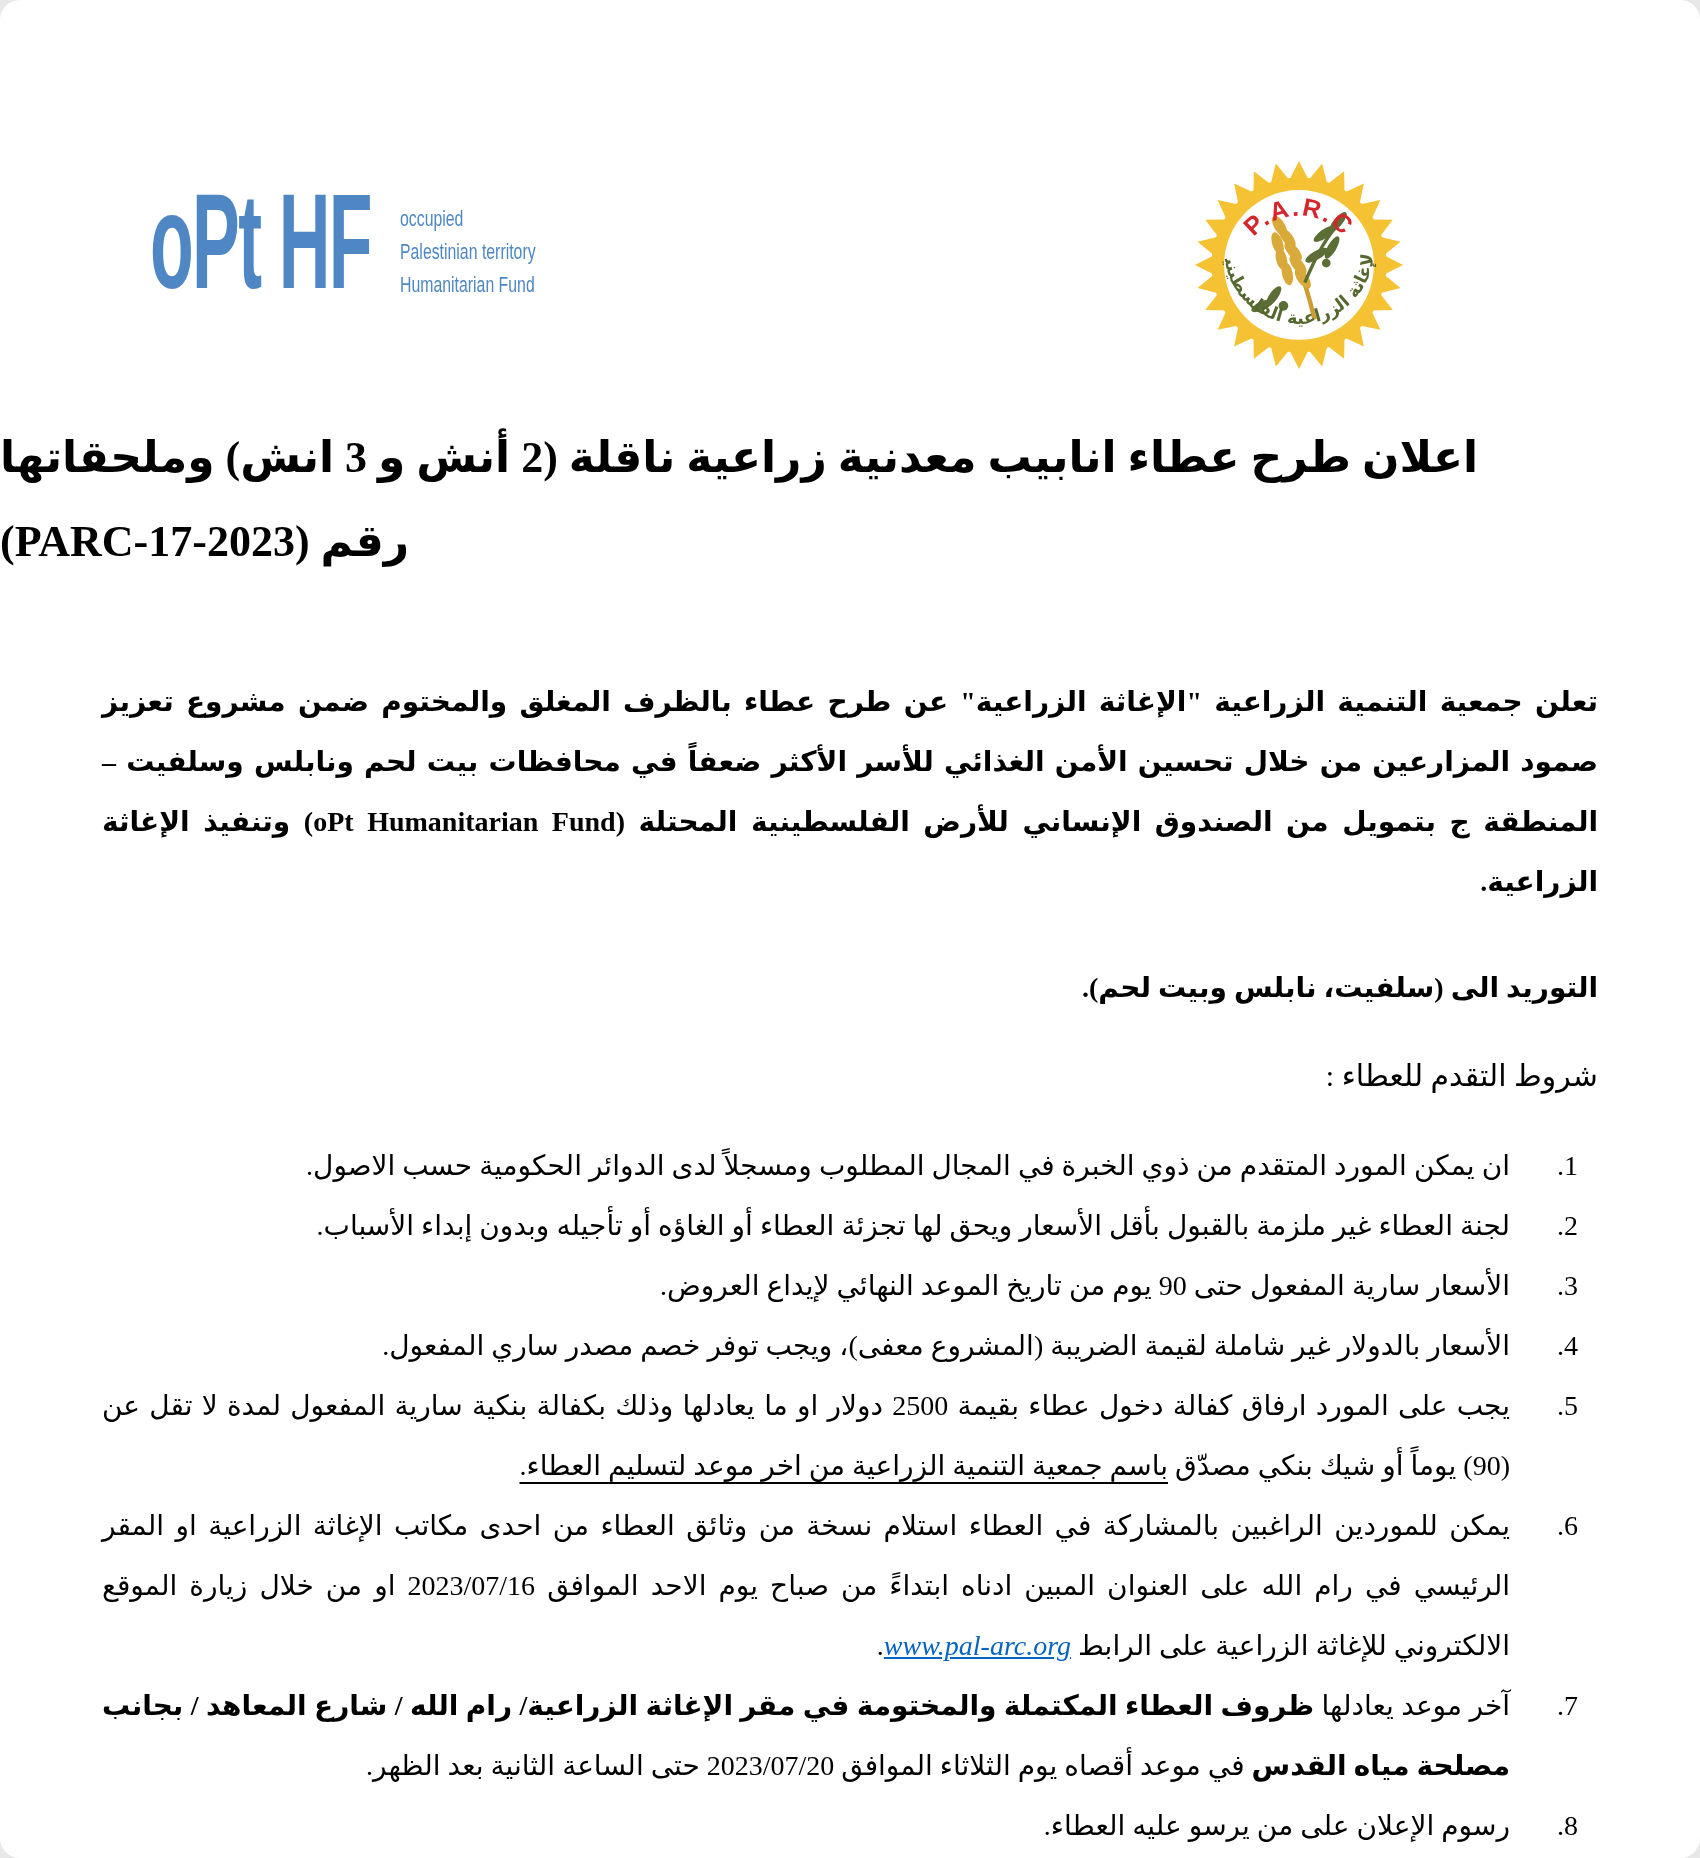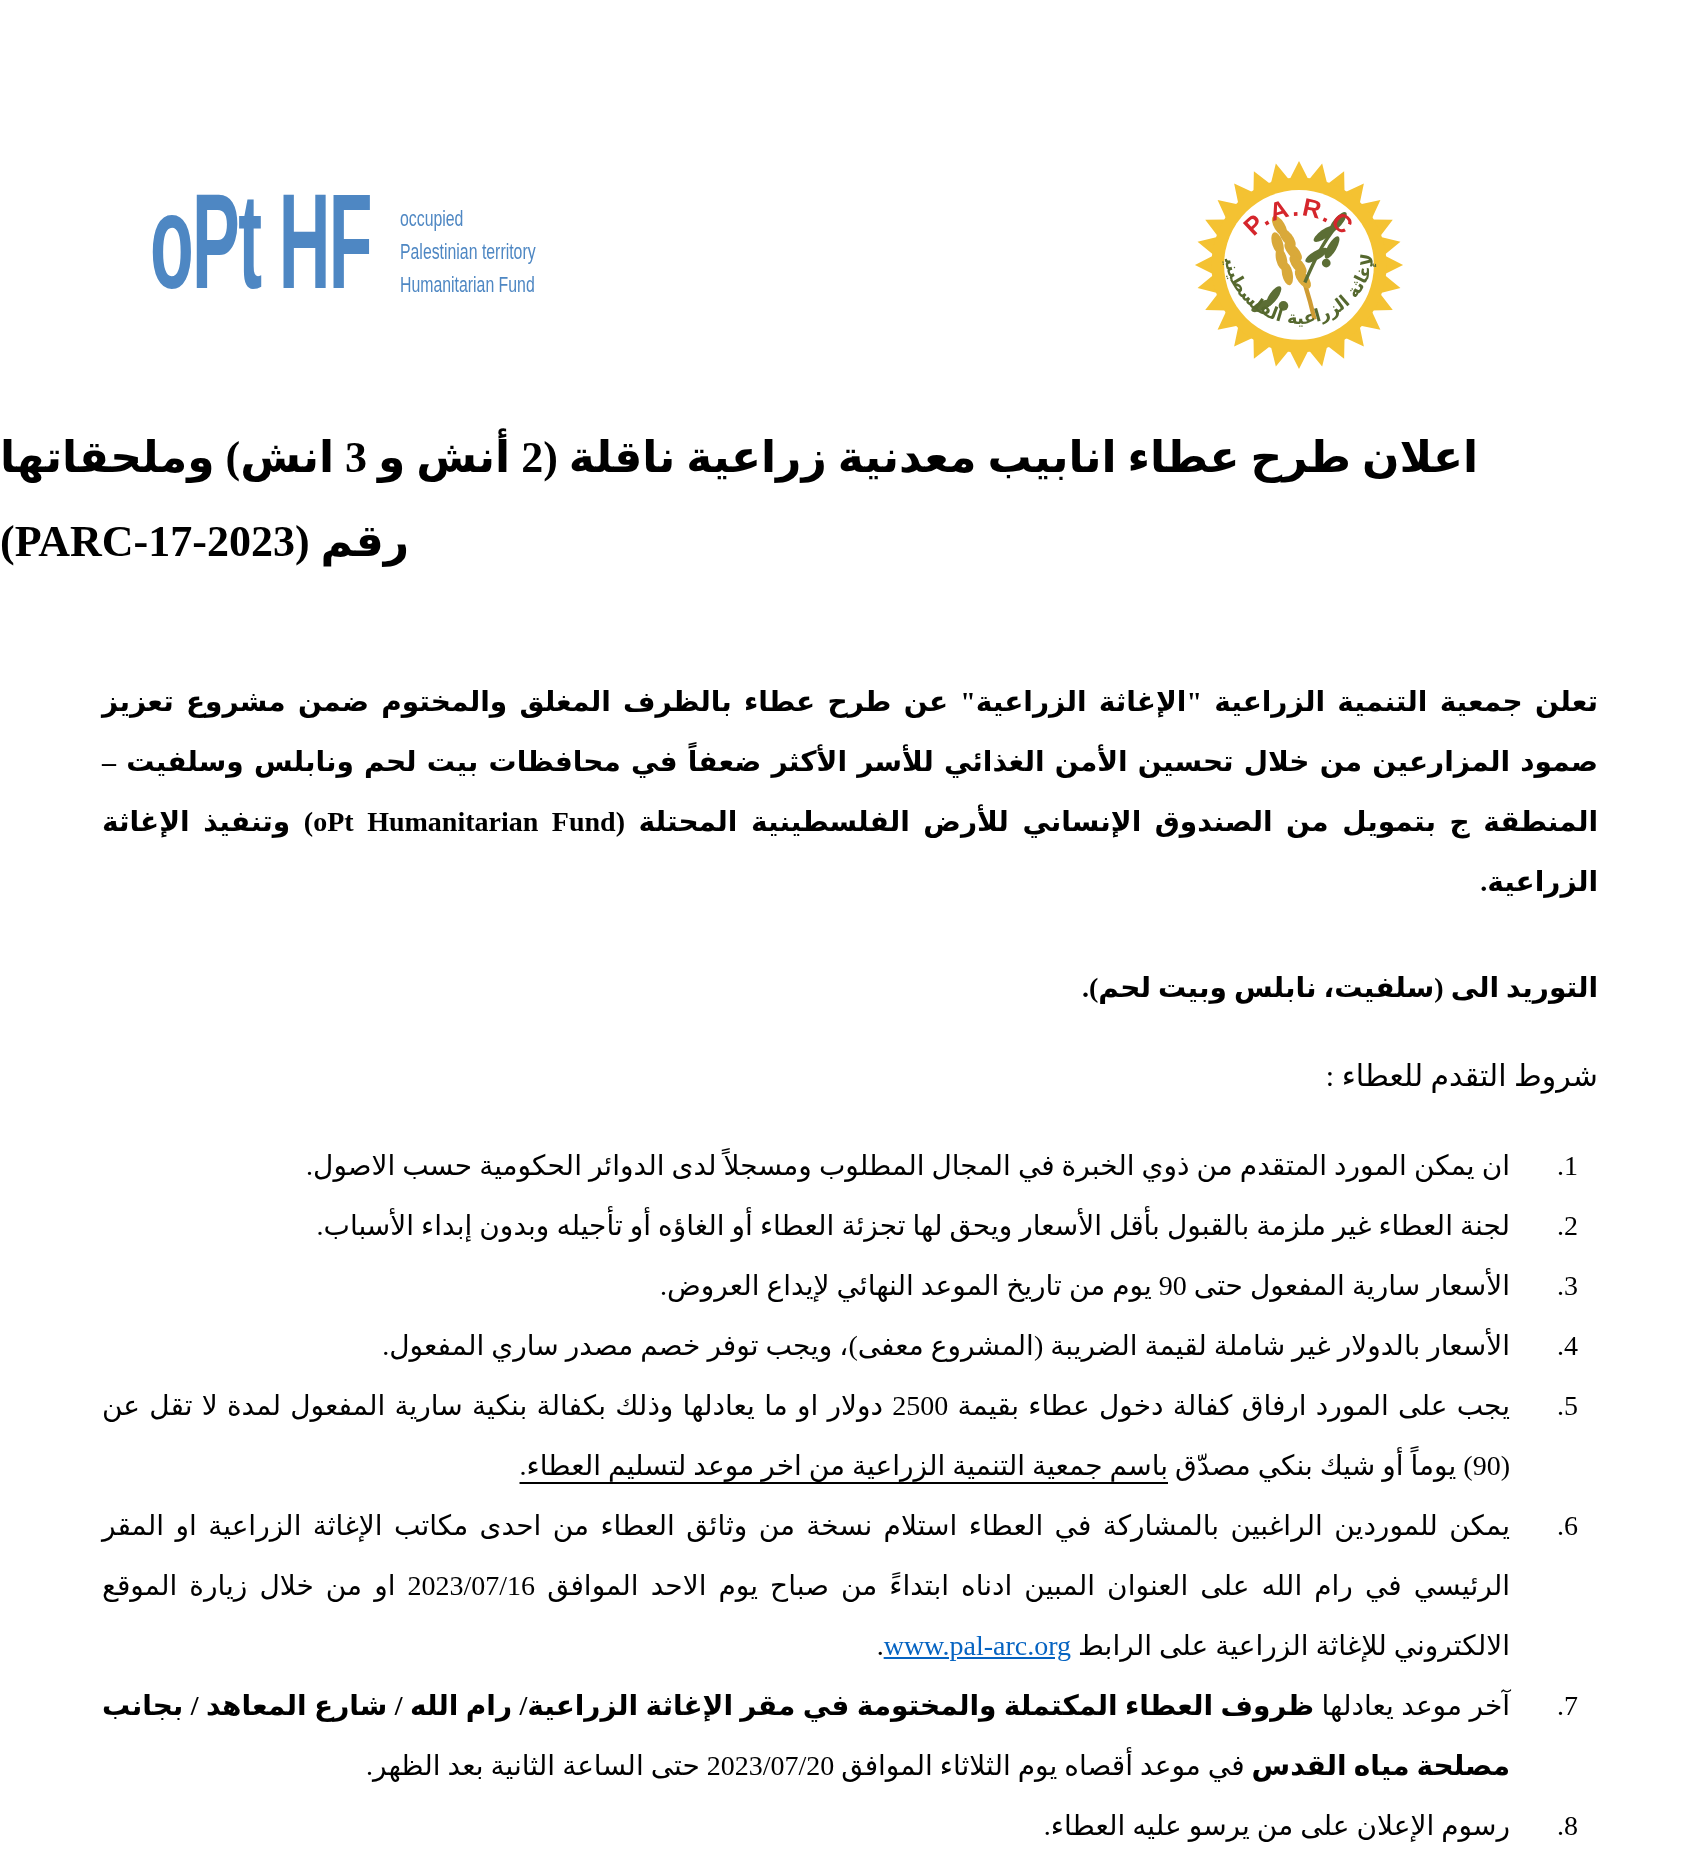--- a/index.html
+++ b/index.html
@@ -4,20 +4,21 @@
 <style>
   :root{
     --opt-blue:#4e87c3;
     --link-blue:#0563c1;
   }
   html,body{margin:0;padding:0;background:#e8e8e8;}
   .page{
     width:1700px;height:1858px;background:#ffffff;position:relative;overflow:hidden;
     font-family:"Liberation Serif","DejaVu Sans",sans-serif;color:#000;
     margin:0 auto;
+    border-radius:20px;
   }
   
   .header{position:relative;height:392px;}
   .opt-logo{position:absolute;left:150px;top:188px;width:460px;height:140px;color:var(--opt-blue);}
   .opt-wordmark{
     position:absolute;left:0;top:-14px;
     font-family:"Liberation Sans",sans-serif;font-weight:bold;
     font-size:135px;line-height:135px;letter-spacing:-3px;
     transform:scaleX(.53);transform-origin:left top;white-space:nowrap;
   }
@@ -41,21 +42,21 @@
     margin-top:88px;font-weight:bold;
     text-align:justify;text-align-last:right;
   }
   .delivery{margin-top:46px;font-weight:bold;}
   .cond-heading{margin-top:28px;font-weight:normal;text-align:right;font-size:30px;}
   .cond-list{margin-top:24px;}
   .cond-item{position:relative;padding-right:88px;text-align:justify;text-align-last:right;}
   .cond-num{position:absolute;right:20px;top:0;direction:rtl;unicode-bidi:isolate;}
   .u-seg{text-decoration:underline;text-decoration-thickness:2px;text-underline-offset:7px;}
   .b-seg{font-weight:bold;}
-  .doc-link{color:var(--link-blue);text-decoration:underline;cursor:pointer;}
+  .doc-link{color:var(--link-blue);text-decoration:underline;cursor:pointer;font-style:italic;}
 </style>
 </head>
 <body>
 
 <div class="page">
 
   <div class="header">
 
     <div class="opt-logo">
       <div class="opt-wordmark">oPt HF</div>

